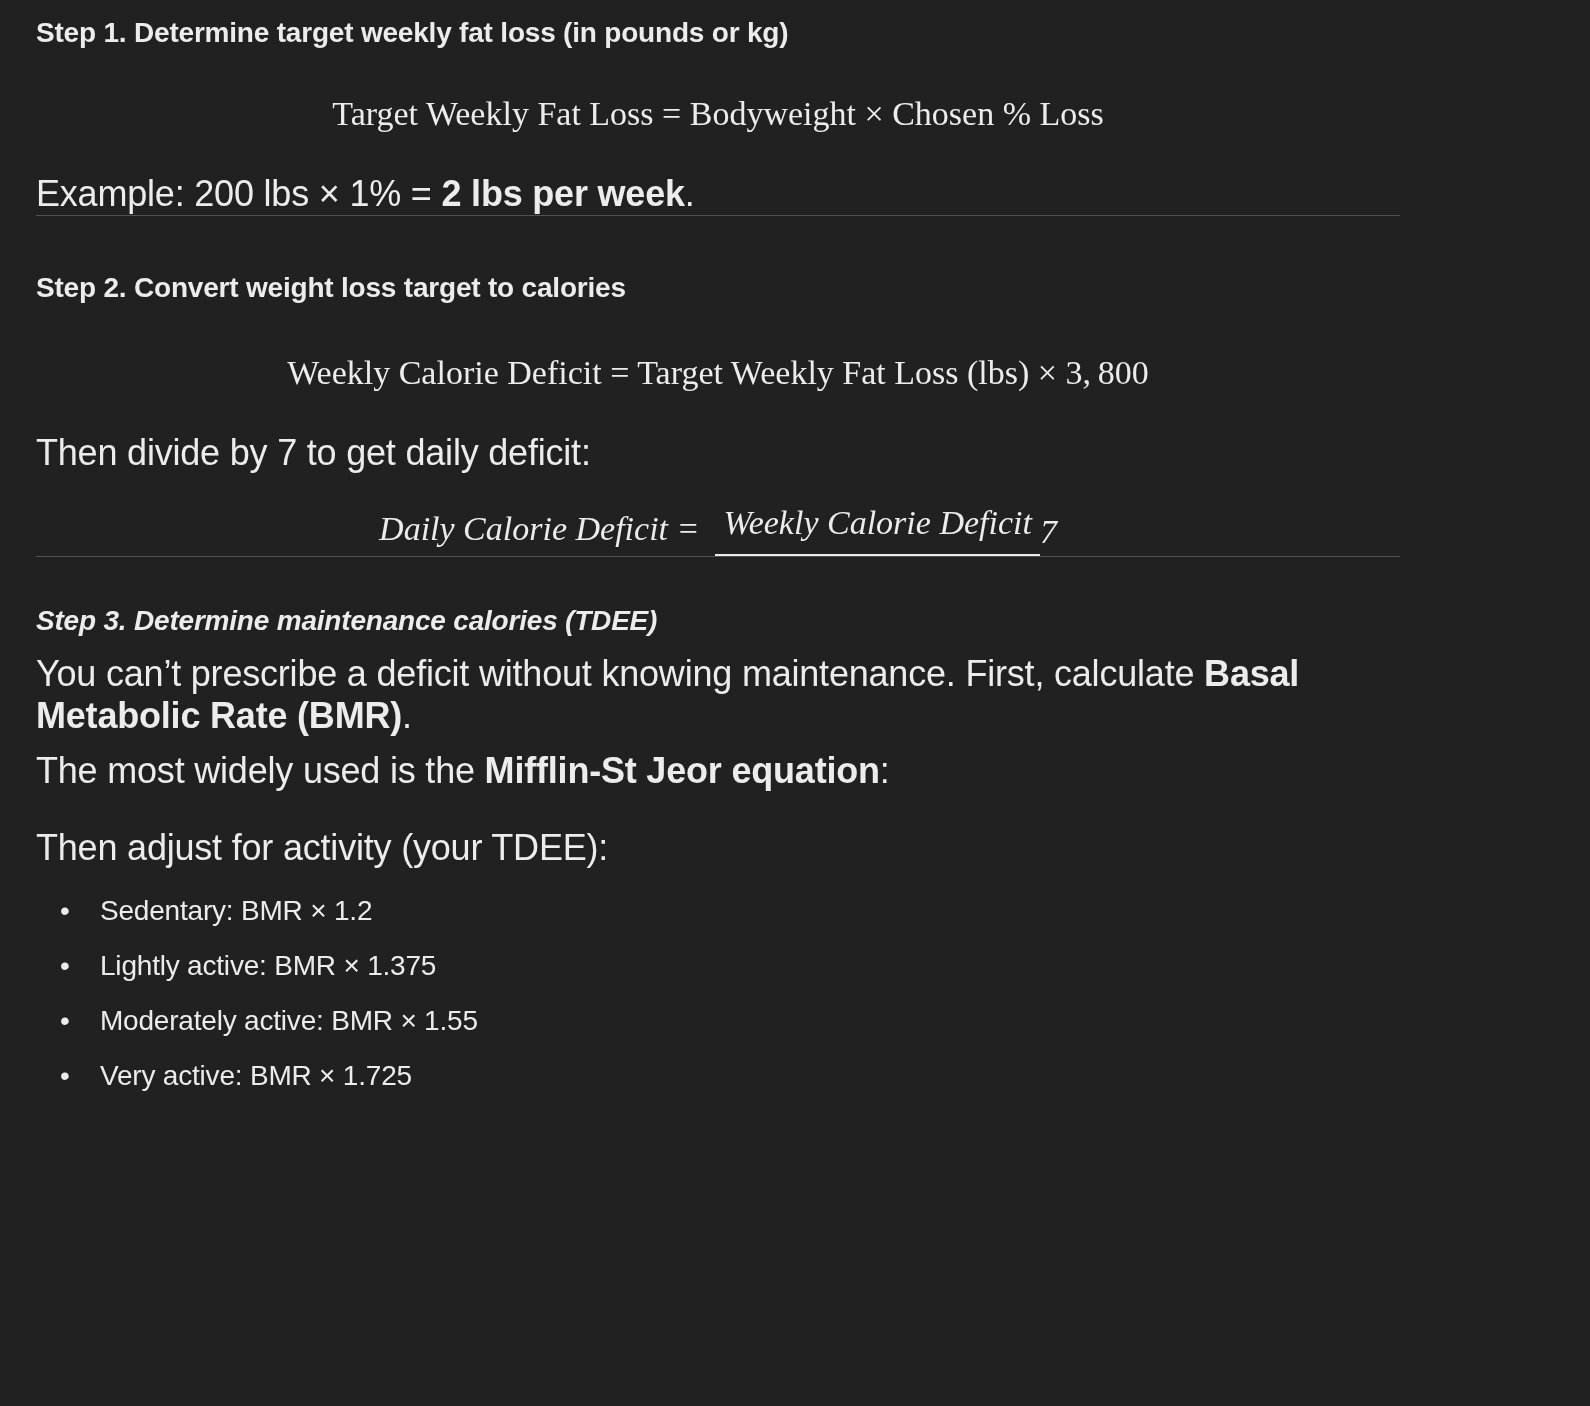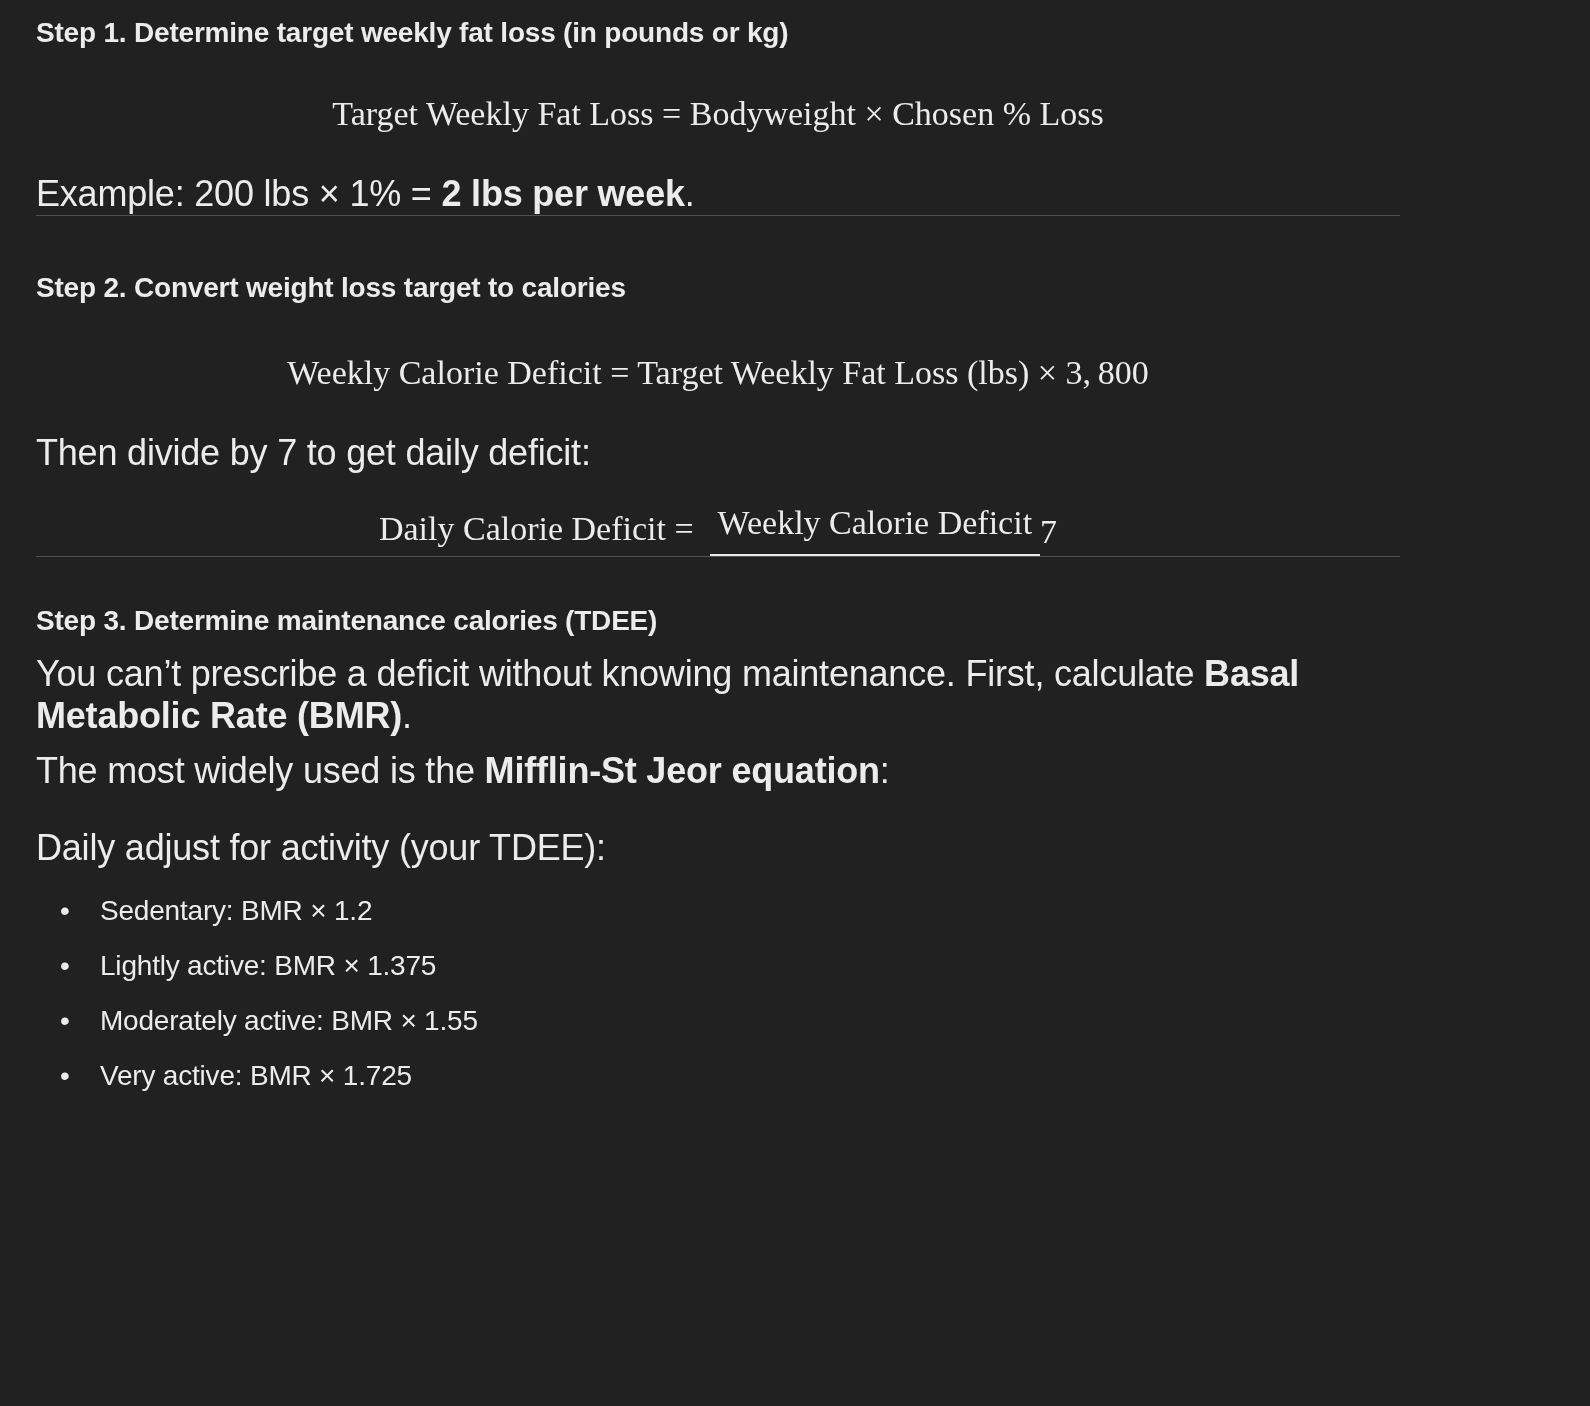--- a/index.html
+++ b/index.html
@@ -37,20 +37,21 @@
     font-size: 34px;
     line-height: 48px;
     text-align: center;
     font-weight: 400;
   }
   .frac-row {
     display: flex;
     justify-content: center;
     align-items: center;
     gap: 16px;
+    font-style: italic;
   }
   .frac {
     display: inline-flex;
     flex-direction: row;
     align-items: stretch;
     text-align: center;
   }
   .frac .num {
     line-height: 44px;
     padding: 0 8px 9px 8px;
@@ -91,21 +92,21 @@
   .m-h1        { margin-top: 12px; }
   .m-formula1  { margin-top: 36px; }
   .m-example   { margin-top: 35px; }
   .m-hr1       { margin-top: 67px; }
   .m-h2        { margin-top: 51px; }
   .m-since     { margin-top: 11px; }
   .m-formula2  { margin-top: 40px; }
   .m-then      { margin-top: 35px; }
   .m-frac      { margin-top: 27px; }
   .m-hr2       { margin-top: 48px; }
-  .m-h3        { margin-top: 43px; }
+  .m-h3        { margin-top: 43px; font-style: italic; }
   .m-p1        { margin-top: 11px; }
   .m-p2        { margin-top: 13px; }
   .m-bmr       { margin-top: 40px; }
   .m-adjust    { margin-top: 35px; }
 </style>
 </head>
 <body>
 
 <div class="page">
 
@@ -134,21 +135,21 @@
 
   <hr class="sep m-hr2">
 
   <div class="h-step m-h3">Step 3. Determine maintenance calories (TDEE)</div>
 
   <div class="body-line m-p1"><span>You can’t prescribe a deficit without knowing maintenance. First, calculate </span><span class="b">Basal Metabolic Rate (BMR)</span><span>.</span></div>
 
   <div class="body-line m-p2"><span>The most widely used is the </span><span class="b">Mifflin-St Jeor equation</span><span>:</span></div>
 
 
-  <div class="body-line m-adjust">Daily adjust for activity (your TDEE):</div>
+  <div class="body-line m-adjust">Then adjust for activity (your TDEE):</div>
 
   <ul class="activity">
     <li><span class="bullet">•</span><span>Sedentary: BMR × 1.2</span></li>
     <li><span class="bullet">•</span><span>Lightly active: BMR × 1.375</span></li>
     <li><span class="bullet">•</span><span>Moderately active: BMR × 1.55</span></li>
     <li><span class="bullet">•</span><span>Very active: BMR × 1.725</span></li>
   </ul>
 
 </div>
 

